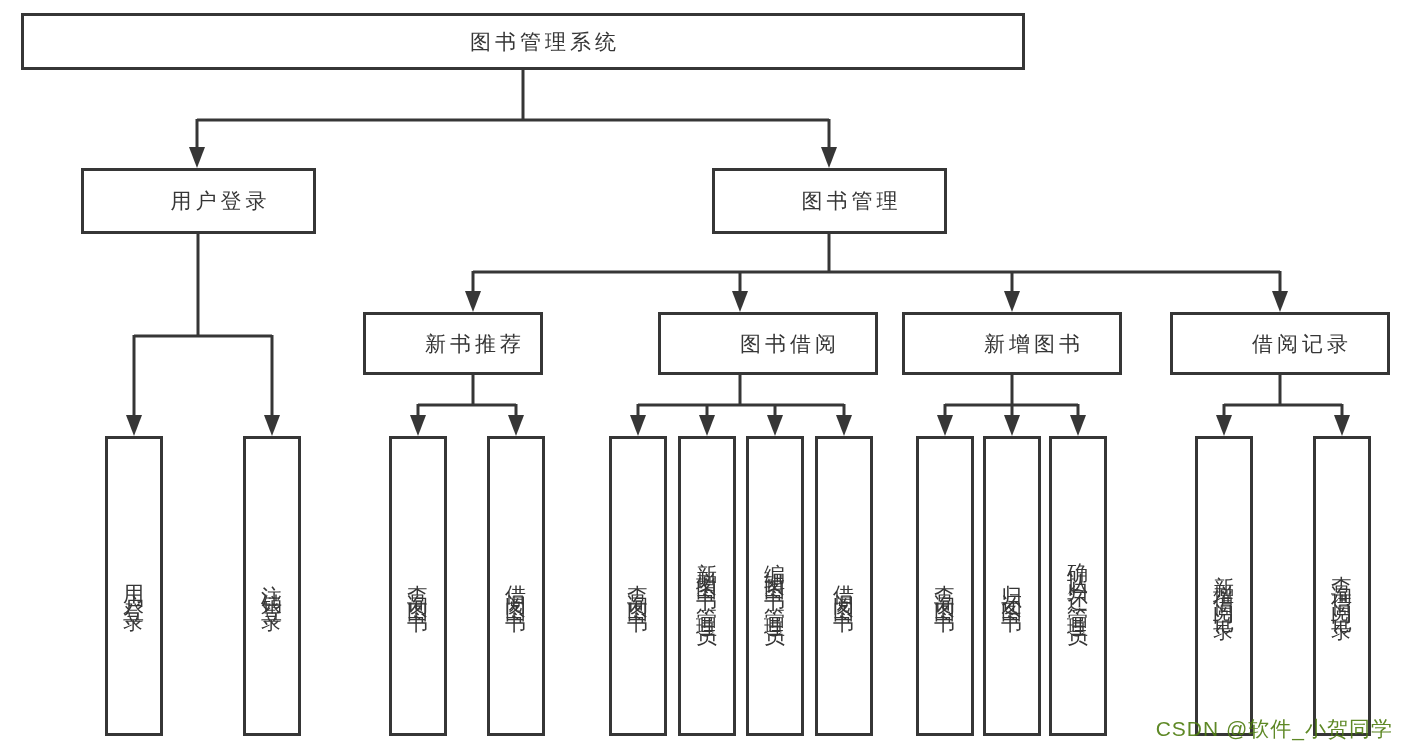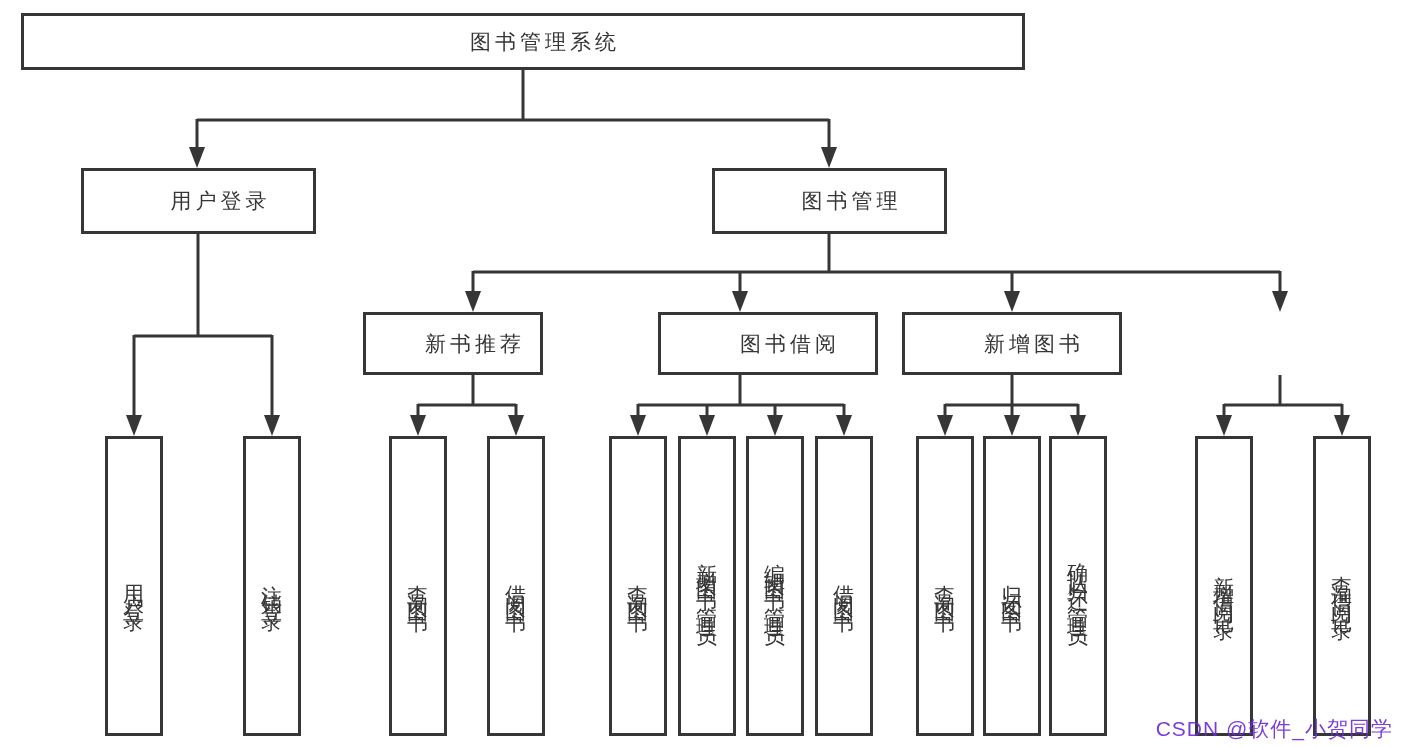--- a/index.html
+++ b/index.html
@@ -72,21 +72,21 @@
   .lf-9  { left: 916px; }
   .lf-10 { left: 983px; }
   .lf-11 { left: 1049px; }
   .lf-12 { left: 1195px; }
   .lf-13 { left: 1313px; }
   #watermark {
     position: absolute;
     right: 12px;
     bottom: 4px;
     font-size: 21px;
-    color: #6d28d9;
+    color: #4d7c0f;
     opacity: 0.9;
     letter-spacing: 1px;
     z-index: 3;
     white-space: nowrap;
     text-align: right;
   }
 </style>
 </head>
 <body>
 
@@ -178,20 +178,23 @@
 
   <div class="node h-label n-newbook">
     <span>新书推荐</span>
   </div>
   <div class="node h-label n-borrow">
     <span>图书借阅</span>
   </div>
   <div class="node h-label n-current">
     <span>新增图书</span>
   </div>
+  <div class="node h-label n-records">
+    <span>借阅记录</span>
+  </div>
 
   <div class="node leaf lf-1">
     <span class="vtext">用户登录</span>
   </div>
   <div class="node leaf lf-2">
     <span class="vtext">注销登录</span>
   </div>
   <div class="node leaf lf-3">
     <span class="vtext">查询图书</span>
   </div>

